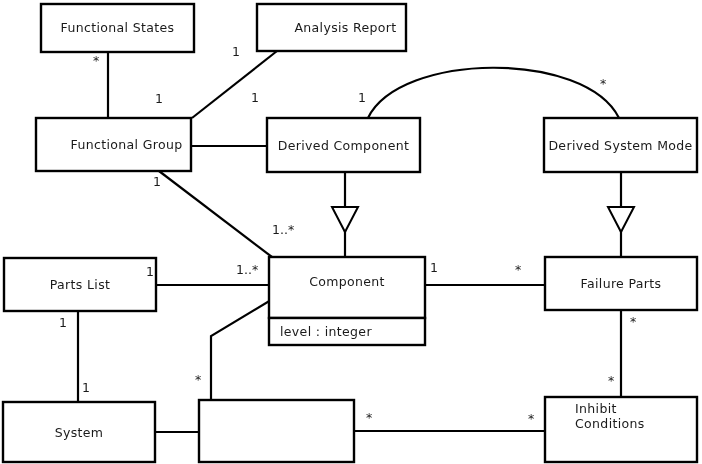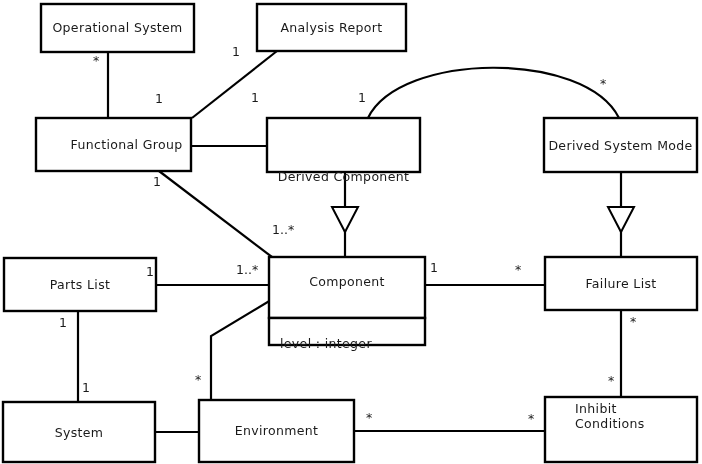--- a/index.html
+++ b/index.html
@@ -111,41 +111,40 @@
     <rect class="cls-box" x="4" y="258" width="152" height="53"></rect>
     <rect class="cls-box" x="269" y="257" width="156" height="61"></rect>
     <rect class="cls-box" x="269" y="318" width="156" height="27"></rect>
     <rect class="cls-box" x="545" y="257" width="152" height="53"></rect>
     <rect class="cls-box" x="3" y="402" width="152" height="60"></rect>
     <rect class="cls-box" x="199" y="400" width="155" height="62"></rect>
     <rect class="cls-box" x="545" y="397" width="152" height="65"></rect>
 
   </svg>
 
-  <div class="cls-label" style="left:41px; top:20px; width:153px;">Operational System</div>
+  <div class="cls-label" style="left:41px; top:20px; width:153px;">Functional States</div>
 
-  <div class="cls-label" style="left:257px; top:20px; width:149px;">Analysis Report</div>
+  <div class="cls-label" style="left:257px; top:20px; width:149px;padding-left:14px;">Analysis Report</div>
 
   <div class="cls-label" style="left:36px; top:137px; width:155px;padding-left:13px;">Functional Group</div>
 
-  <div class="cls-label" style="left:267px; top:138px; width:153px;margin-top:31px;">Derived Component</div>
+  <div class="cls-label" style="left:267px; top:138px; width:153px;">Derived Component</div>
 
   <div class="cls-label" style="left:544px; top:138px; width:153px;">Derived System Mode</div>
 
   <div class="cls-label" style="left:269px; top:274px; width:156px;">Component</div>
 
   <div class="cls-label" style="left:4px; top:277px; width:152px;">Parts List</div>
 
-  <div class="attr-label" style="left:280px; top:336px;text-align:center;">level : integer</div>
+  <div class="attr-label" style="left:280px; top:324px;text-align:center;">level : integer</div>
 
-  <div class="cls-label" style="left:545px; top:276px; width:152px;">Failure List</div>
+  <div class="cls-label" style="left:545px; top:276px; width:152px;">Failure Parts</div>
 
   <div class="cls-label" style="left:3px; top:425px; width:152px;">System</div>
 
-  <div class="cls-label" style="left:199px; top:423px; width:155px;">Environment</div>
 
   <div class="cls-label left-top" style="left:575px; top:401px; width:120px; line-height:15px;">Inhibit
 Conditions</div>
 
   <div class="mult" style="left:93px; top:55px;">*</div>
 
   <div class="mult" style="left:232px; top:46px;">1</div>
 
   <div class="mult" style="left:155px; top:93px;">1</div>
 

